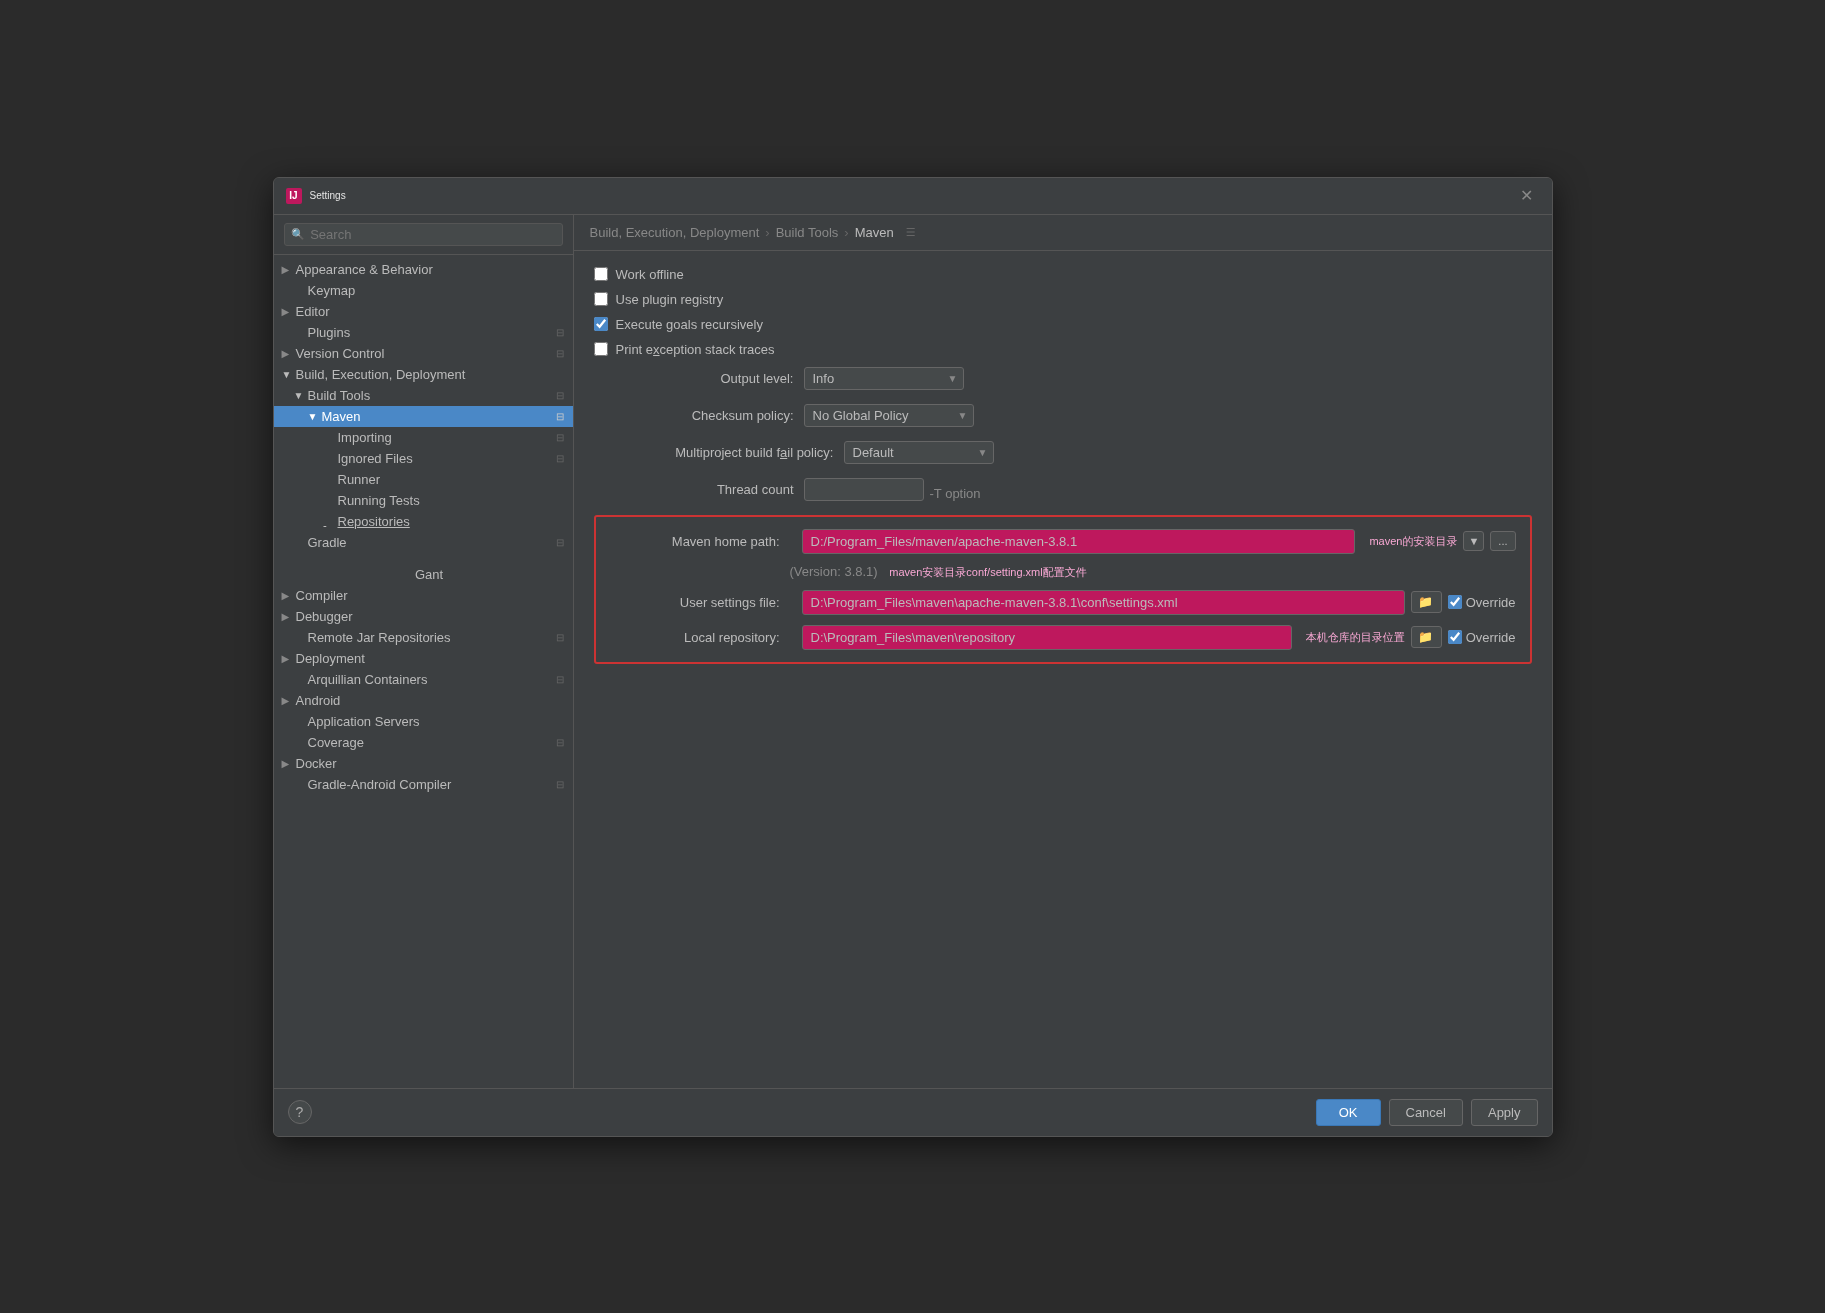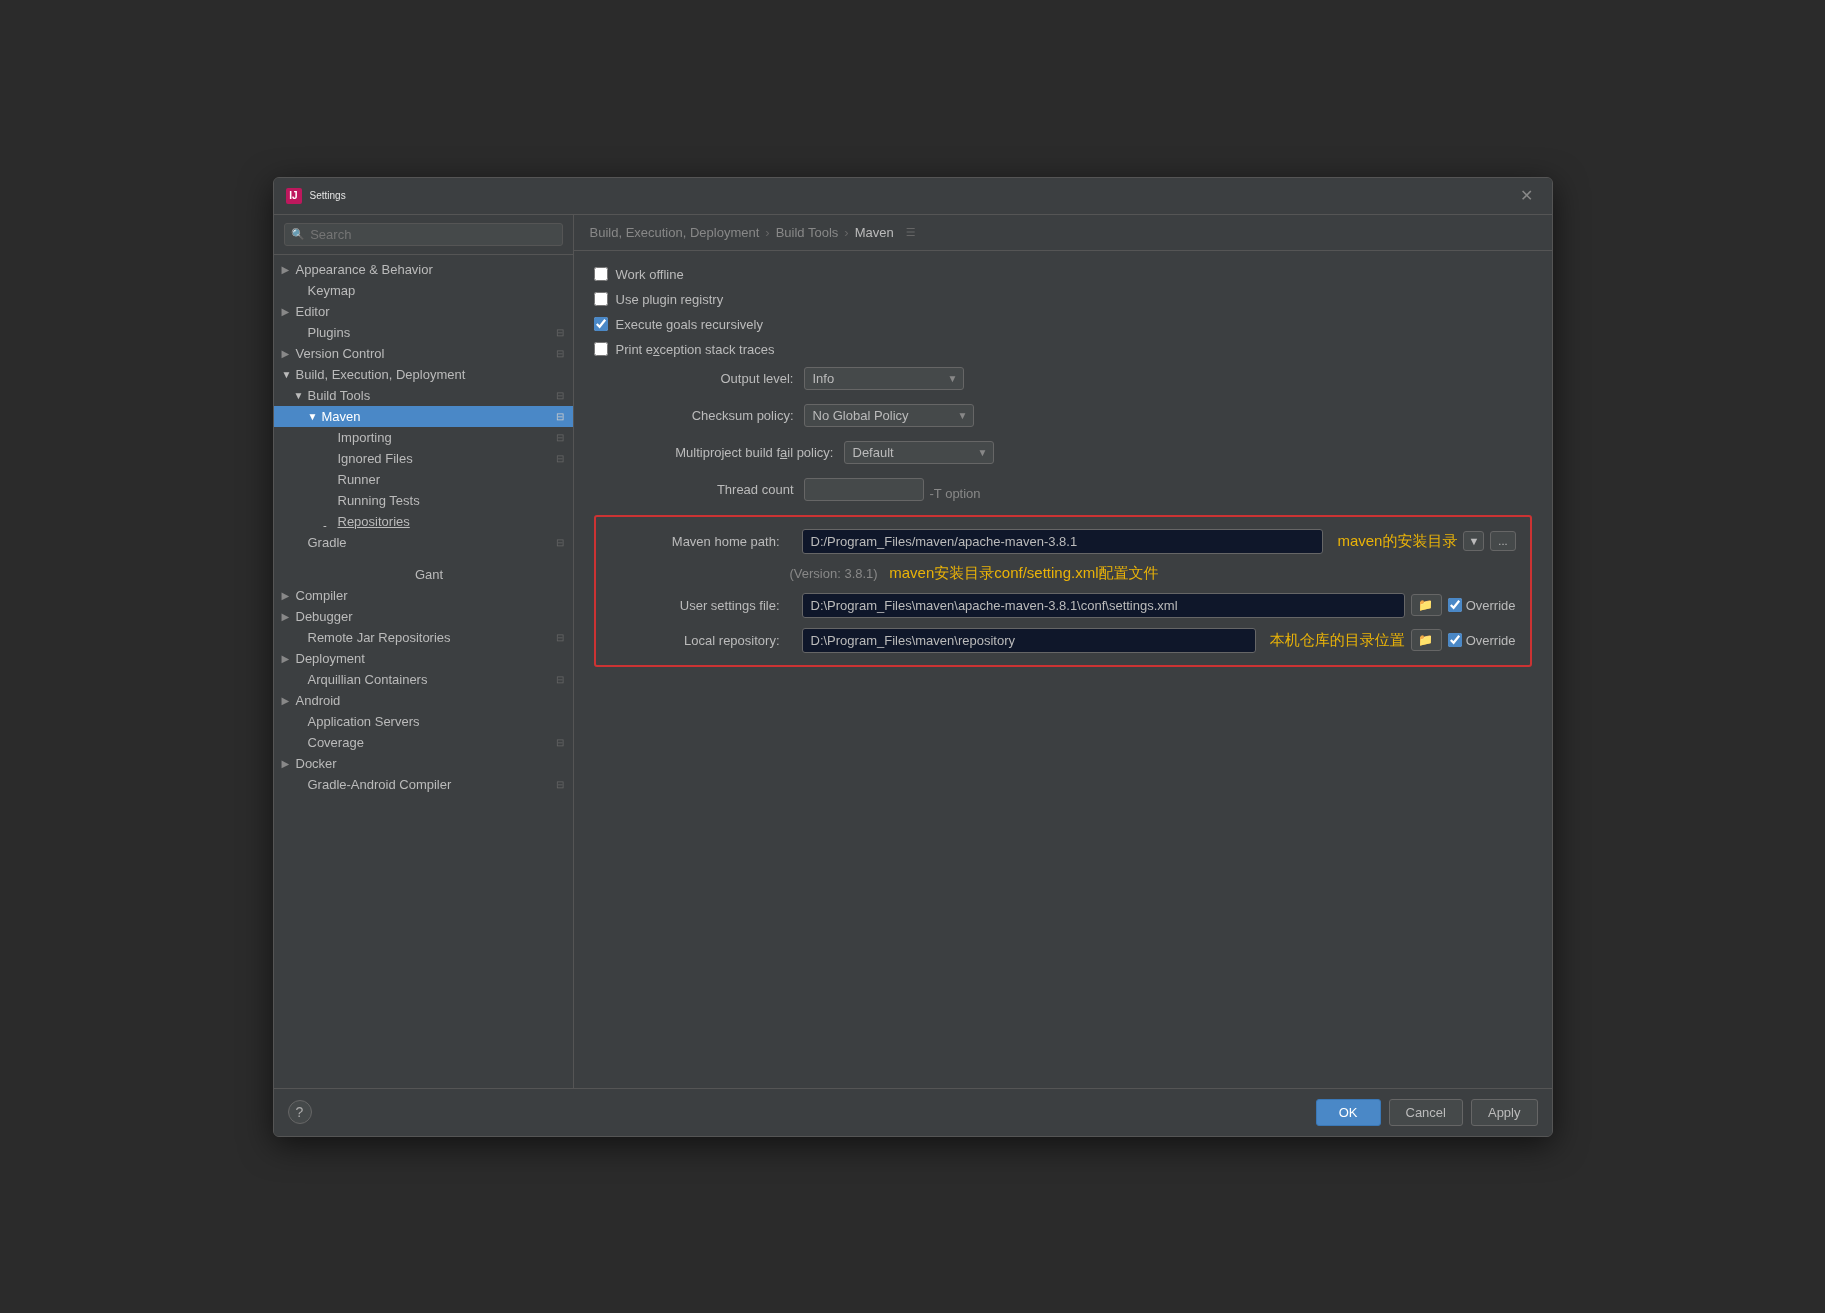--- a/index.html
+++ b/index.html
@@ -269,41 +269,41 @@
       text-align: right;
     }
     .maven-input-wrap {
       flex: 1;
       display: flex;
       align-items: center;
       gap: 6px;
     }
     .maven-text-input {
       flex: 1;
-      background: #0f172a;
+      background: #be185d;
       border: 1px solid #666;
       border-radius: 3px;
       color: #bbbbbb;
       font-size: 13px;
       padding: 4px 8px;
       outline: none;
     }
     .maven-btn {
       background: #45494a;
       border: 1px solid #666;
       border-radius: 3px;
       color: #bbbbbb;
       font-size: 11px;
       padding: 3px 7px;
       cursor: pointer;
       white-space: nowrap;
     }
     .annotation-text {
-      color: #eab308;
-      font-size: 15px;
+      color: #f9a8d4;
+      font-size: 11px;
       margin-left: 8px;
     }
     .override-check-wrap {
       display: flex;
       align-items: center;
       gap: 4px;
       white-space: nowrap;
     }
     .override-check-wrap input[type="checkbox"] {
       width: 14px;

